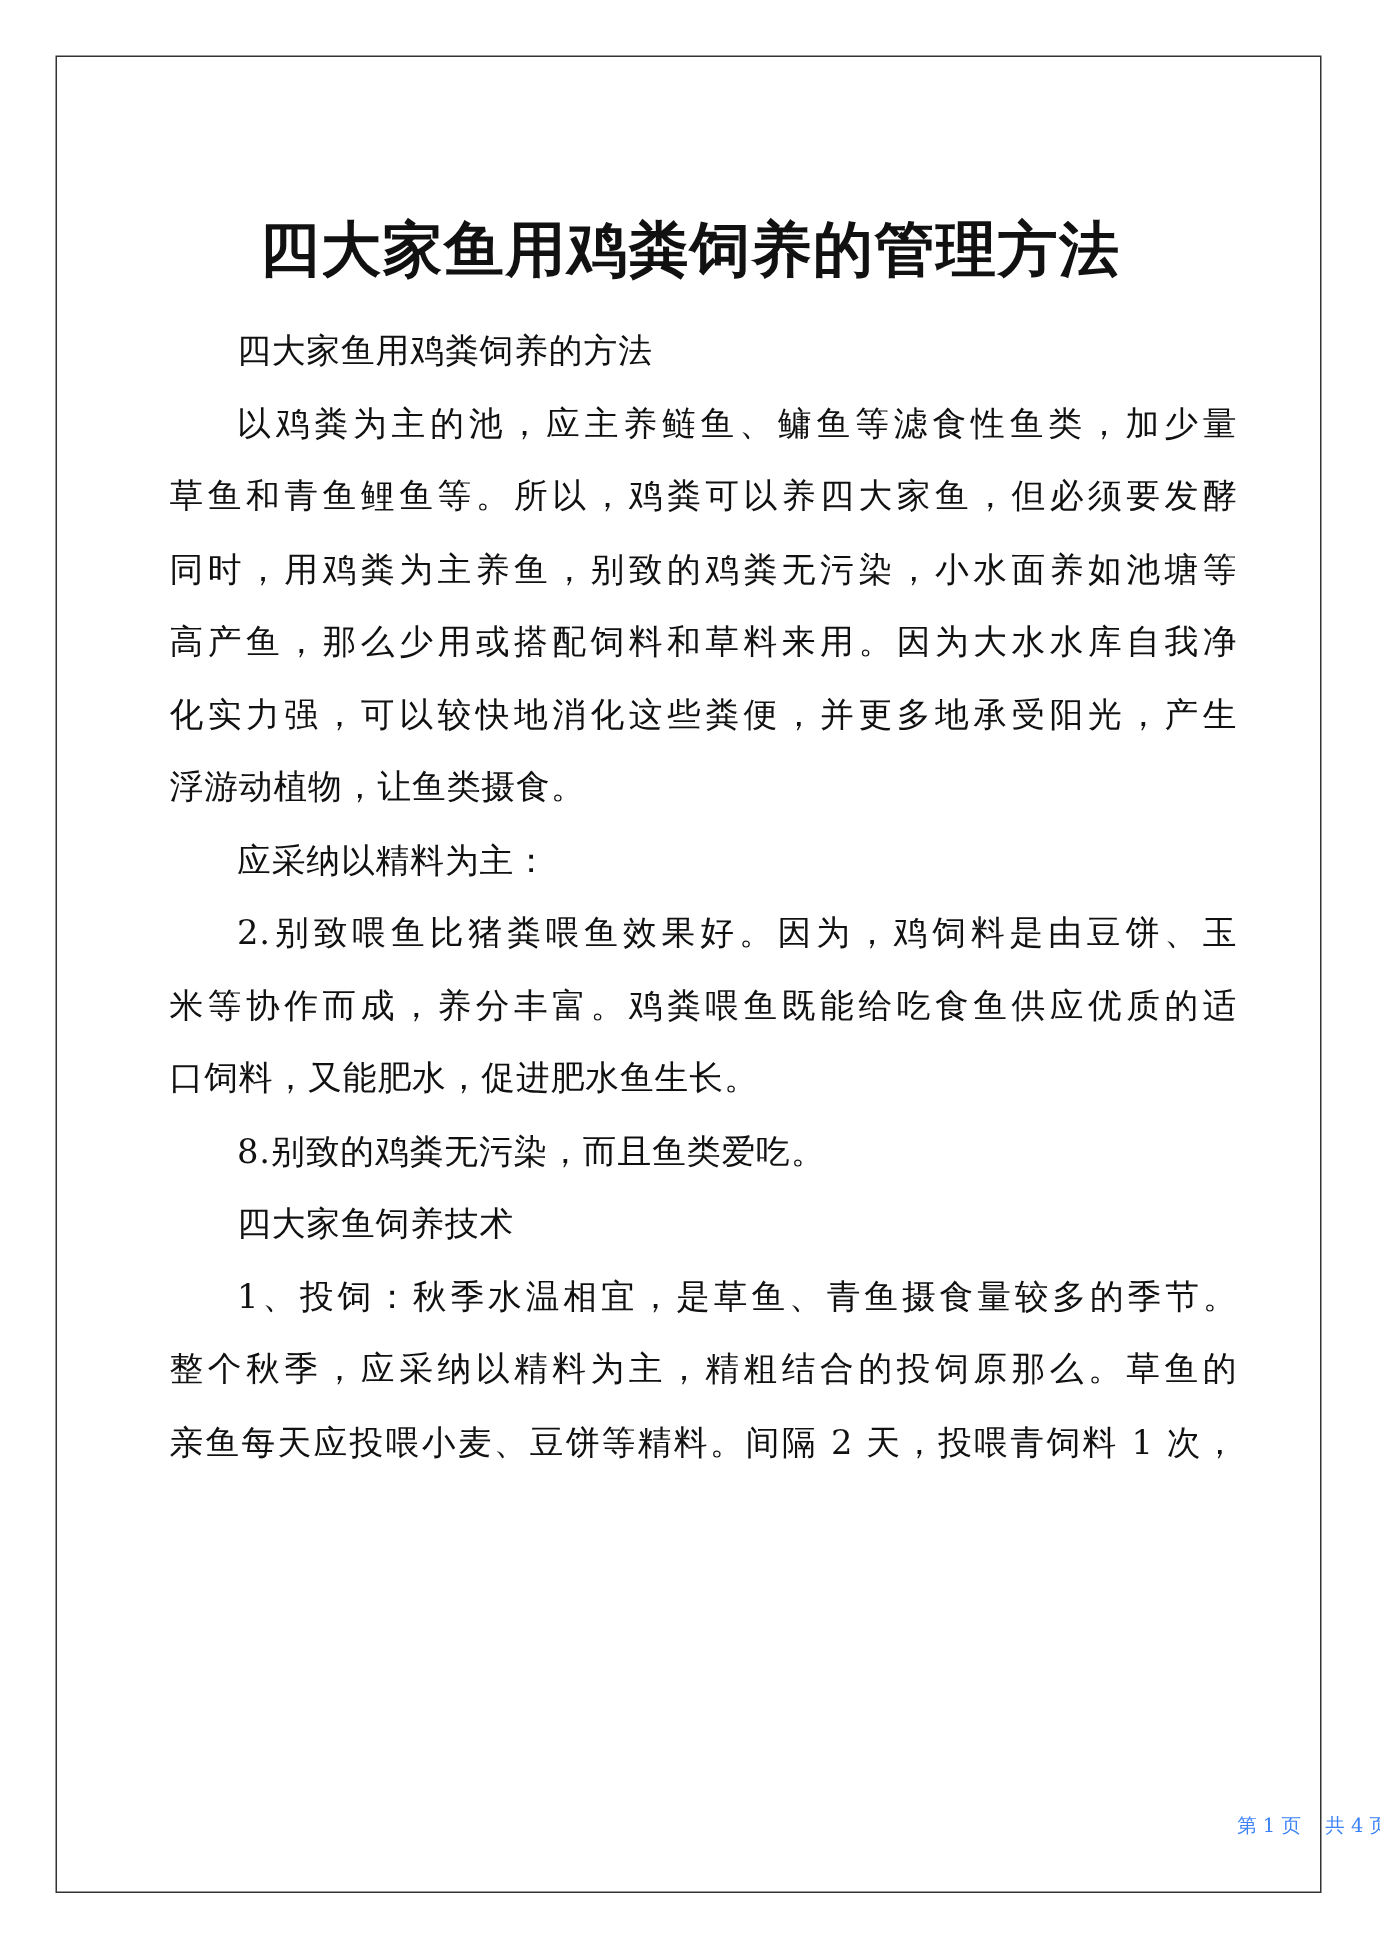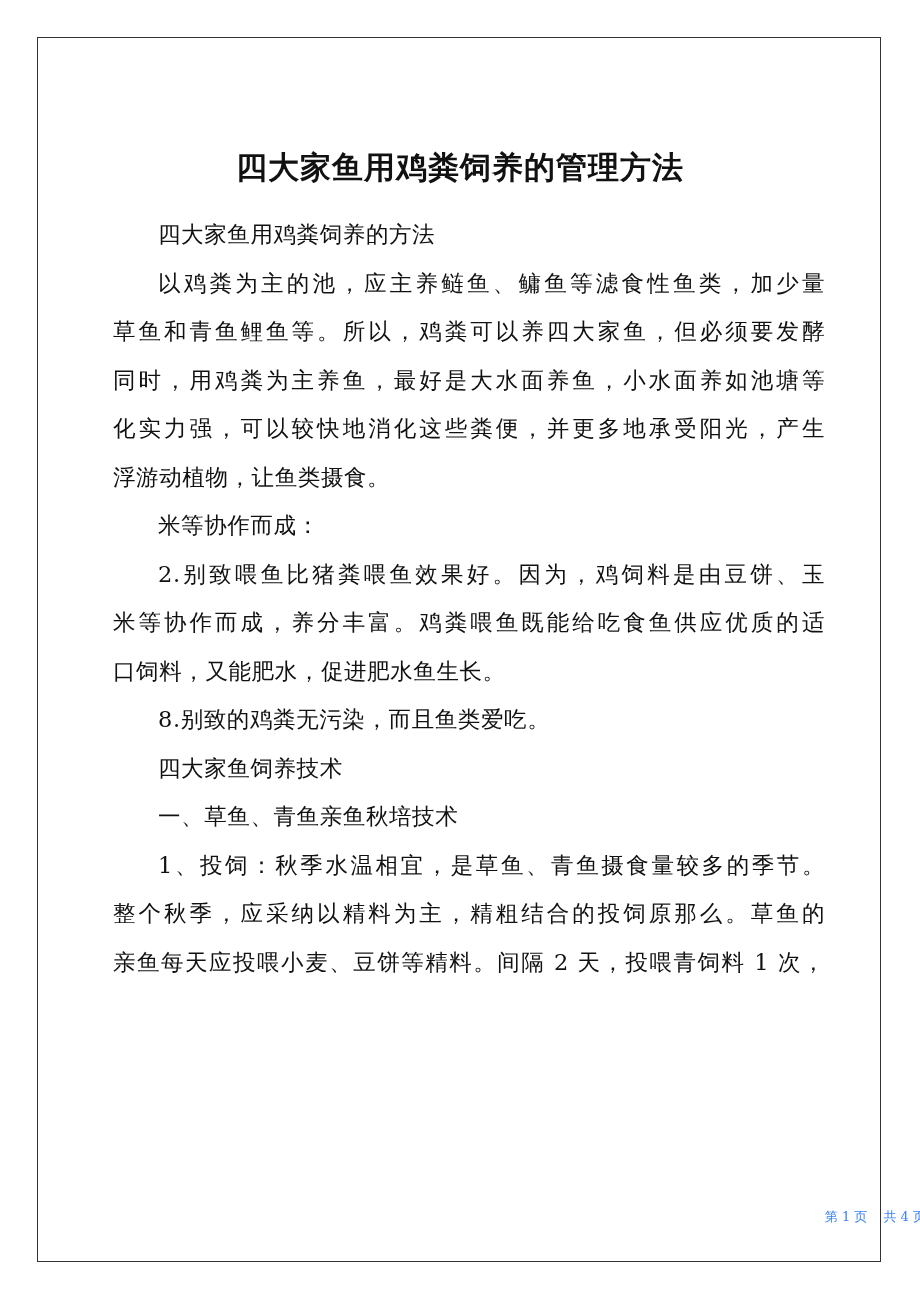--- a/index.html
+++ b/index.html
@@ -2,51 +2,51 @@
 <html><head>
 <meta charset="utf-8">
 <style>
   html, body { margin: 0; padding: 0; background: #ffffff; }
   body { width: 920px; height: 1302px; position: relative; overflow: hidden;
          font-family: "DejaVu Serif", "Liberation Serif", serif; color: #111; }
   .frame { position: absolute; left: 37px; top: 37px; width: 844px; height: 1225px;
            border: 1.5px solid #333; box-sizing: border-box; }
   .title { position: absolute; left: 0; width: 920px; top: 142px; text-align: center;
            font-family: "DejaVu Sans", "Liberation Sans", sans-serif; font-weight: bold;
-           font-size: 31px; letter-spacing: 1px; line-height: 50px; }
+           font-size: 40px; letter-spacing: 1px; line-height: 50px; }
   .body { position: absolute; left: 113px; top: 210px; width: 712px; }
   .line { font-size: 22.5px; line-height: 48.5px; height: 48.5px; white-space: nowrap;
           letter-spacing: 0.6px; text-align: justify; text-align-last: justify; }
   .line.indent { padding-left: 45px; }
   .line.short { text-align-last: left; }
   .footer { position: absolute; left: 12px; width: 920px; top: 1208px; text-align: right;
             font-size: 13px; color: #3b82f6; }
   .footer span { margin: 0 6px; }
 </style>
 </head>
 <body>
 
 <div class="frame"></div>
 
 <h1 class="title" style="margin:0;">四大家鱼用鸡粪饲养的管理方法</h1>
 
 <div class="body">
   <div class="line indent short">四大家鱼用鸡粪饲养的方法</div>
   <div class="line indent">以鸡粪为主的池，应主养鲢鱼、鳙鱼等滤食性鱼类，加少量</div>
   <div class="line">草鱼和青鱼鲤鱼等。所以，鸡粪可以养四大家鱼，但必须要发酵</div>
-  <div class="line">同时，用鸡粪为主养鱼，最好是大水面养鱼，小水面养如池塘等</div>
+  <div class="line">同时，用鸡粪为主养鱼，别致的鸡粪无污染，小水面养如池塘等</div>
+  <div class="line">高产鱼，那么少用或搭配饲料和草料来用。因为大水水库自我净</div>
   <div class="line">化实力强，可以较快地消化这些粪便，并更多地承受阳光，产生</div>
   <div class="line short">浮游动植物，让鱼类摄食。</div>
-  <div class="line indent short">米等协作而成：</div>
+  <div class="line indent short">应采纳以精料为主：</div>
   <div class="line indent">2.别致喂鱼比猪粪喂鱼效果好。因为，鸡饲料是由豆饼、玉</div>
   <div class="line">米等协作而成，养分丰富。鸡粪喂鱼既能给吃食鱼供应优质的适</div>
   <div class="line short">口饲料，又能肥水，促进肥水鱼生长。</div>
   <div class="line indent short">8.别致的鸡粪无污染，而且鱼类爱吃。</div>
   <div class="line indent short">四大家鱼饲养技术</div>
-  <div class="line indent short">一、草鱼、青鱼亲鱼秋培技术</div>
   <div class="line indent">1、投饲：秋季水温相宜，是草鱼、青鱼摄食量较多的季节。</div>
   <div class="line">整个秋季，应采纳以精料为主，精粗结合的投饲原那么。草鱼的</div>
   <div class="line">亲鱼每天应投喂小麦、豆饼等精料。间隔 2 天，投喂青饲料 1 次，</div>
 </div>
 
 <div class="footer">
   <span>第 1 页</span>
   <span>共 4 页</span>
 </div>
 

